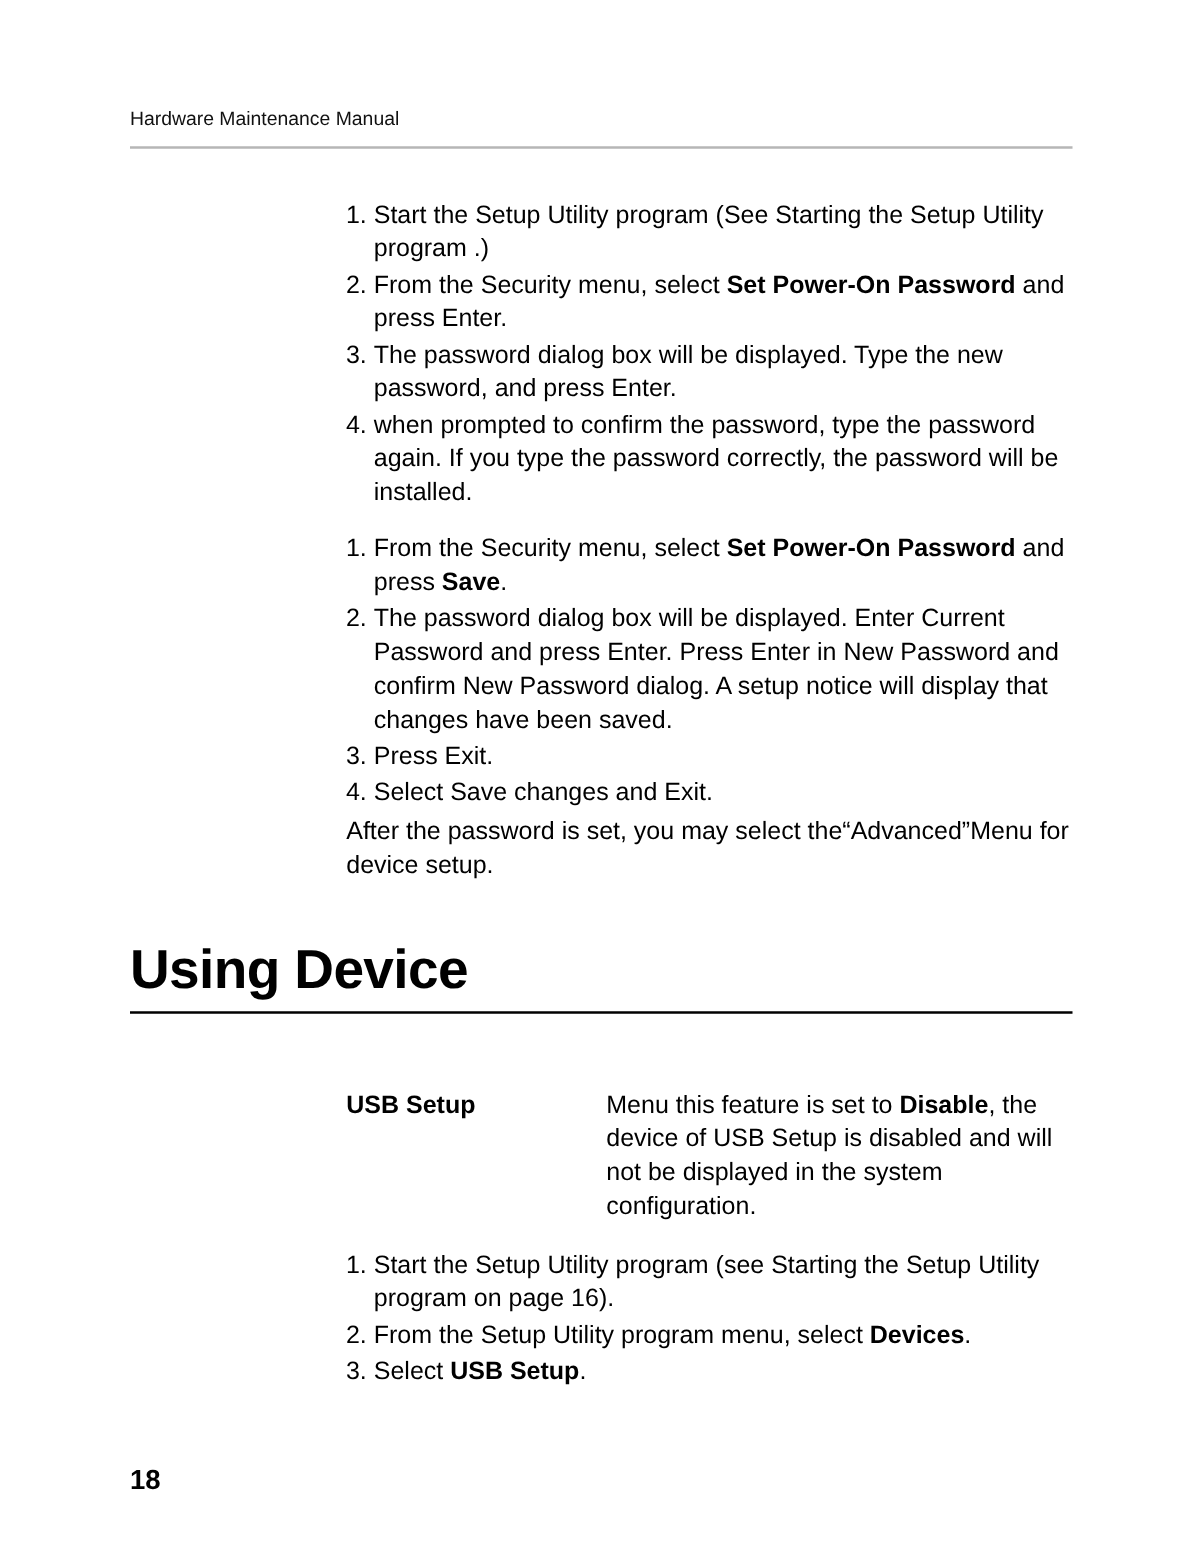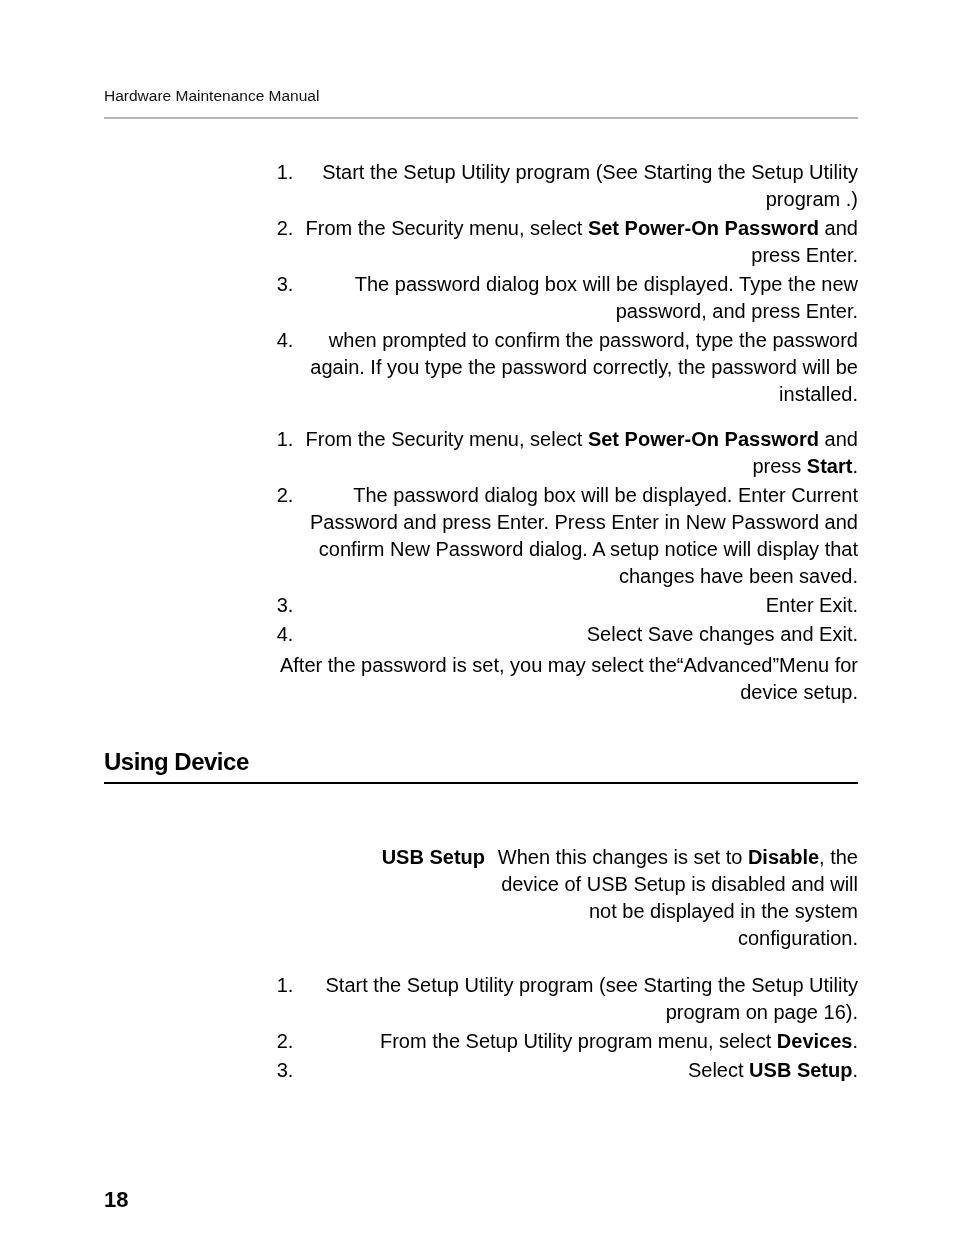--- a/index.html
+++ b/index.html
@@ -23,38 +23,37 @@
   }
   .running-head {
     font-size: 15.5px;
     color: #111;
     padding-bottom: 10px;
     border-bottom: 2px solid #b6b6b6;
     margin-bottom: 40px;
   }
   .content-block {
     margin-left: 173px;
-    text-align: right;
   }
   ol.steps {
     margin: 0 0 18px 0;
     padding-left: 22px;
   }
   ol.steps li {
     margin-bottom: 2px;
     padding-left: 0;
   }
   p.para {
     margin: 18px 0 30px 0;
   }
   p.after {
     margin: 4px 0 40px 0;
   }
   h2.section {
-    font-size: 24px;
+    font-size: 44px;
     font-weight: 700;
     margin: 30px 0 0 0;
     padding-bottom: 4px;
     border-bottom: 2px solid #000;
     letter-spacing: -0.5px;
   }
   .defrow {
     display: flex;
     margin: 2px 0 20px 0;
   }
@@ -62,21 +61,21 @@
     width: 208px;
     font-weight: 700;
     flex-shrink: 0;
   }
   .defrow .def {
     flex: 1;
   }
   .page-number {
     position: absolute;
     left: 104px;
-    bottom: 20px;
+    bottom: 36px;
     font-weight: 700;
     font-size: 22px;
   }
   b, strong { font-weight: 700; }
 </style>
 </head>
 <body>
 
 <div class="page">
 
@@ -86,37 +85,37 @@
 
     <ol class="steps">
       <li><span>Start the Setup Utility program (See  Starting the Setup Utility program .)</span></li>
       <li><span>From the Security menu, select </span><b>Set Power-On Password</b><span> and press Enter.</span></li>
       <li><span>The password dialog box will be displayed. Type the new password, and press Enter.</span></li>
       <li><span>when prompted to confirm the password, type the password again. If you type the password correctly, the password will be installed.</span></li>
     </ol>
 
 
     <ol class="steps" style="margin-bottom:4px;">
-      <li><span>From the Security menu, select </span><b>Set Power-On Password</b><span> and  press </span><b>Start</b><span>.</span></li>
+      <li><span>From the Security menu, select </span><b>Set Power-On Password</b><span> and  press </span><b>Save</b><span>.</span></li>
       <li><span>The password dialog box will be displayed. Enter Current Password and press Enter. Press Enter in New Password and confirm New Password dialog. A setup notice will display that changes have been saved.</span></li>
-      <li><span>Enter Exit.</span></li>
+      <li><span>Press Exit.</span></li>
       <li><span>Select Save changes and Exit.</span></li>
     </ol>
 
     <p class="after">After the password is set, you may select the“Advanced”Menu for device setup.</p>
   </div>
 
   <h2 class="section">Using Device</h2>
 
   <div class="content-block" style="margin-top:60px;">
 
 
     <div class="defrow">
       <div class="term">USB Setup</div>
-      <div class="def"><span>When this changes is set to </span><b>Disable</b><span>, the device of USB Setup is disabled and  will not  be displayed in the system configuration.</span></div>
+      <div class="def"><span>Menu this feature is set to </span><b>Disable</b><span>, the device of USB Setup is disabled and  will not  be displayed in the system configuration.</span></div>
     </div>
 
 
     <ol class="steps">
       <li><span>Start the Setup Utility program (see  Starting the Setup Utility program on page 16).</span></li>
       <li><span>From the Setup Utility program menu, select </span><b>Devices</b><span>.</span></li>
       <li><span>Select </span><b>USB Setup</b><span>.</span></li>
 
     </ol>
 

